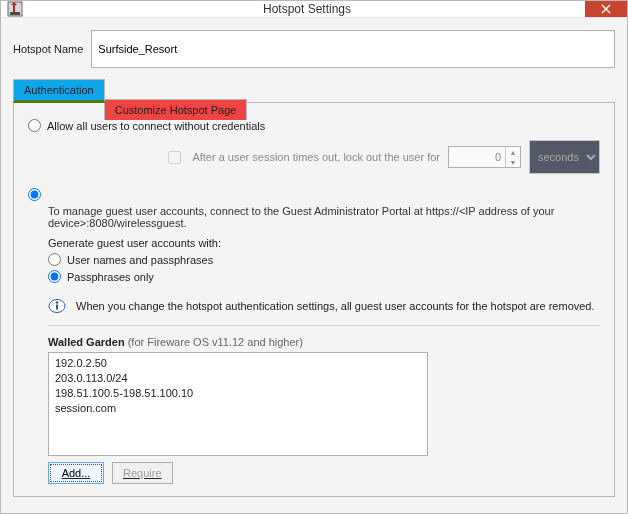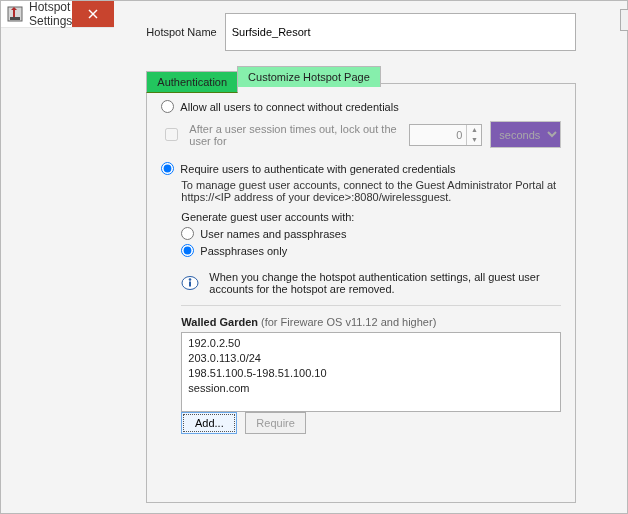--- a/index.html
+++ b/index.html
@@ -11,22 +11,21 @@
     color: #222;
   }
   .window {
     width: 628px;
     height: 514px;
     border: 1px solid #b9b9b9;
     box-sizing: border-box;
     background: #f4f4f4;
     position: relative;
     display: flex;
-    flex-direction: row;
-    gap: 20px;
+    flex-direction: column;
   }
   .titlebar {
     height: 26px;
     background: #fff;
     display: flex;
     align-items: stretch;
     border-bottom: 1px solid #e6e6e6;
   }
   .titlebar .app-icon {
     width: 28px;
@@ -79,31 +78,31 @@
     display: flex;
     align-items: flex-end;
     gap: 0;
     position: relative;
     z-index: 2;
   }
   .tab {
     padding: 4px 10px;
     border: 1px solid #b9b9b9;
     border-bottom: none;
-    background: #86efac;
+    background: #ef4444;
     margin-right: -1px;
     cursor: pointer;
     position: relative;
-    top: 4px;
+    top: 18px;
   }
   .tab.active {
-    background: #22c55e;
-    top: 10px;
+    background: #0ea5e9;
+    top: 1px;
     z-index: 3;
-    border-bottom: 1px solid #4d7c0f;
+    border-bottom: 3px solid #4d7c0f;
   }
   .tabpanel {
     border: 1px solid #b9b9b9;
     background: #f4f4f4;
     padding: 12px 14px;
     flex: 1;
     min-height: 0;
     box-sizing: border-box;
   }
   .opt {
@@ -113,20 +112,21 @@
     margin: 4px 0;
   }
   .opt input[type="radio"], .opt input[type="checkbox"] {
     margin: 0;
   }
   .sub {
     margin-left: 20px;
   }
   .disabled, .disabled * {
     color: #8a8a8a !important;
+    justify-content: flex-end;
   }
   .lockout-row {
     display: flex;
     align-items: center;
     gap: 8px;
     margin: 8px 0 14px 0;
   }
   .spinner {
     display: inline-flex;
     border: 1px solid #b0b0b0;
@@ -151,24 +151,24 @@
     flex: 1;
     display: flex;
     align-items: center;
     justify-content: center;
     font-size: 7px;
     line-height: 1;
     color: #666;
     cursor: pointer;
   }
   select {
-    height: 27px;
+    height: 34px;
     border: 1px solid #b0b0b0;
     font: inherit;
-    background: #4c1d95;
+    background: #0f172a;
     padding: 0 4px;
   }
   .mgmt-text {
     margin: 2px 0 8px 20px;
     color: #333;
   }
   .gen-label {
     margin: 4px 0 2px 20px;
   }
   .info-row {
@@ -187,35 +187,36 @@
     border-top: 1px solid #d6d6d6;
     margin: 10px 0 10px 20px;
   }
   .wg-section { margin-left: 20px; }
   .wg-title-row { margin-bottom: 4px; }
   .wg-title-row b { font-weight: 600; }
   .wg-hint { color: #666; }
   .wg-list {
     border: 1px solid #b0b0b0;
     background: #fff;
-    height: 80px;
+    height: 104px;
     width: 380px;
     padding: 3px 6px;
     overflow: auto;
     box-sizing: border-box;
   }
   .wg-list div {
     padding: 0;
     line-height: 15px;
     cursor: default;
   }
   .wg-buttons {
     display: flex;
     gap: 8px;
-    margin-top: 0;
+    margin-top: 6px;
+    text-decoration: underline;
   }
   button.win {
     min-width: 56px;
     height: 22px;
     border: 1px solid #adadad;
     background: #f0f0f0;
     font: inherit;
     padding: 0 10px;
     cursor: pointer;
   }
@@ -287,21 +288,20 @@
             <span>▼</span>
           </span>
         </span>
         <select disabled="">
           <option>seconds</option>
         </select>
       </div>
 
       <div class="opt">
         <input type="radio" name="authmode" checked="" style="">
-        <span>Require users to authenticate with generated credentials</span>
       </div>
 
       <div class="mgmt-text">To manage guest user accounts, connect to the Guest Administrator Portal at https://&lt;IP address of your device&gt;:8080/wirelessguest.</div>
 
       <div class="gen-label">Generate guest user accounts with:</div>
 
       <div class="opt sub">
         <input type="radio" name="genmode" style="">
         <span>User names and passphrases</span>
       </div>

